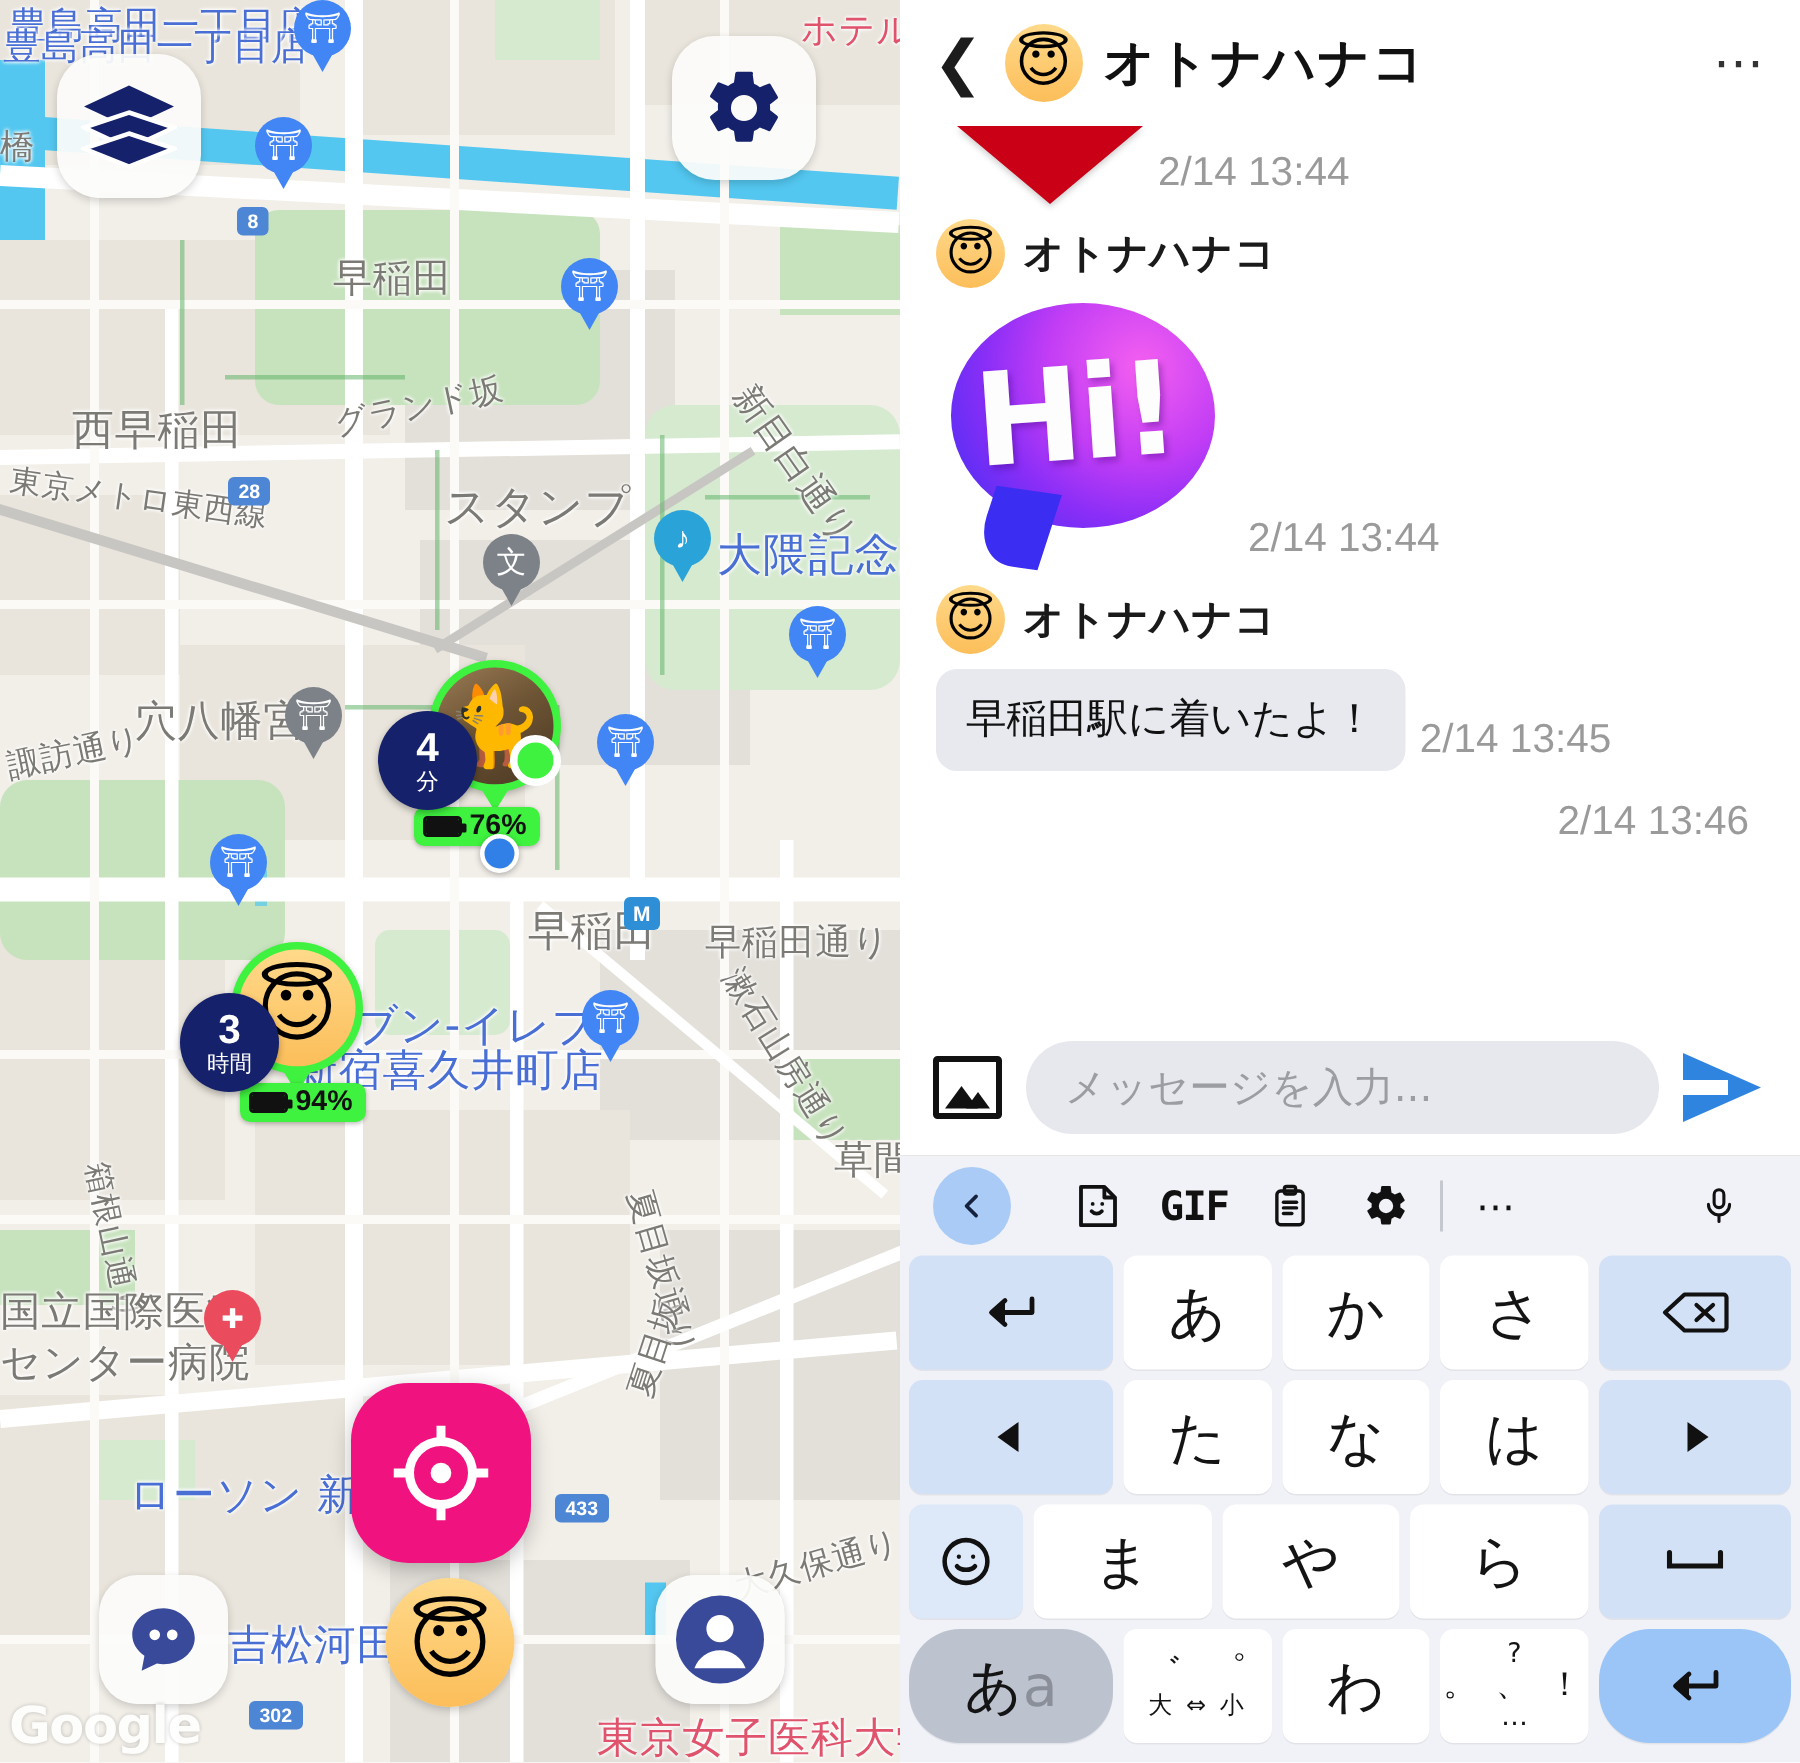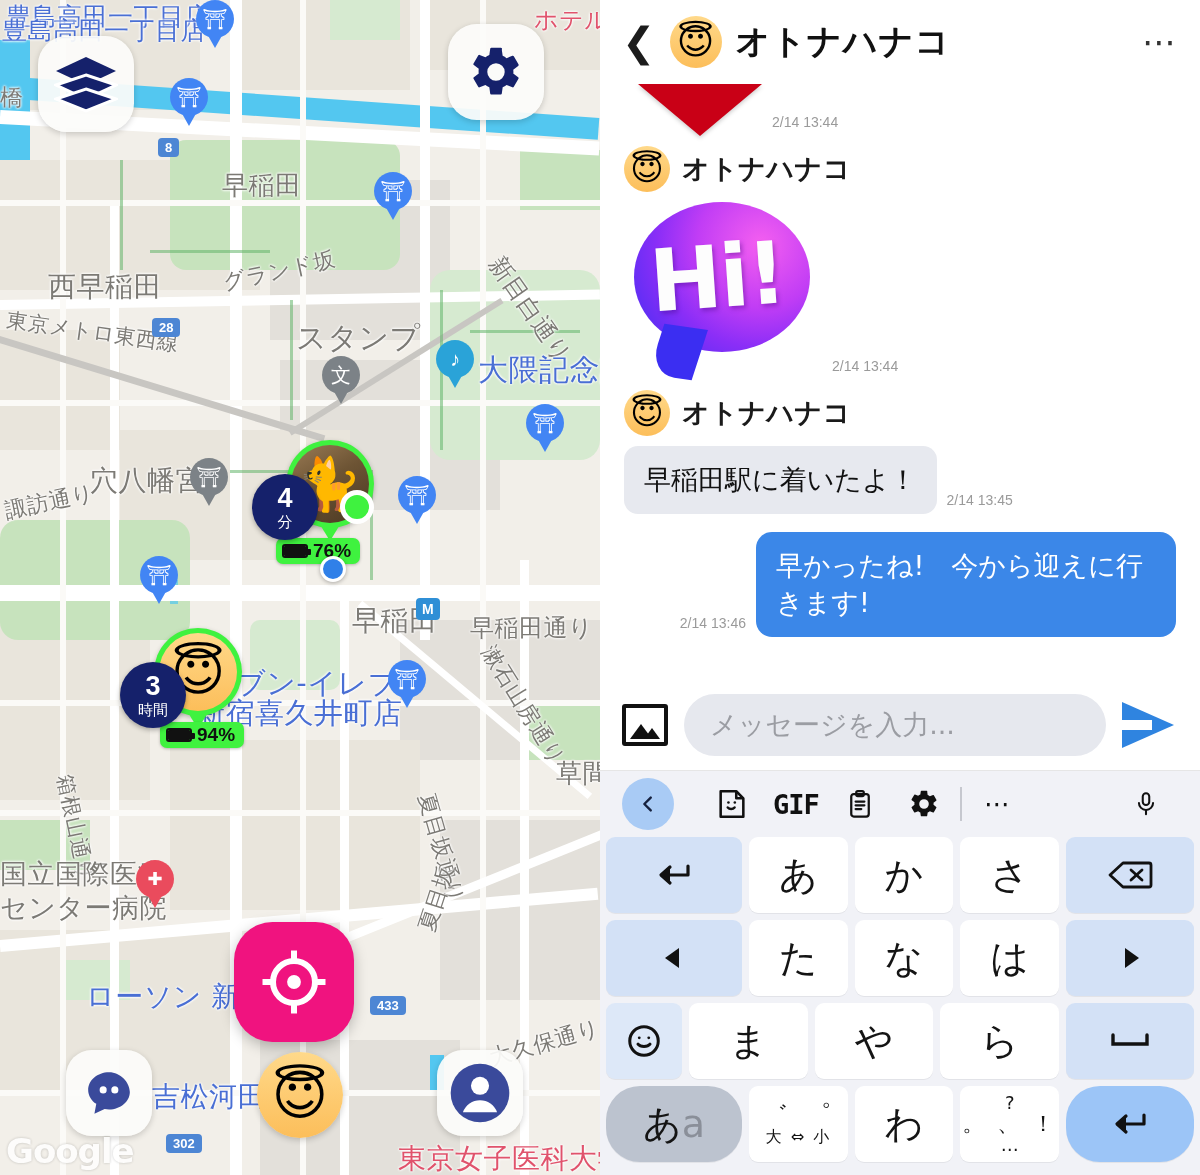--- a/index.html
+++ b/index.html
@@ -164,21 +164,21 @@
     display:flex;align-items:center;justify-content:center;font-size:32px;
   }
   .sender .nm { font-size:27px; font-weight:bold; color:#1a1a1a; font-family:"DejaVu Sans",sans-serif; letter-spacing:.5px;}
 
   .bubble {
     max-width: 420px; padding: 16px 20px; border-radius: 14px;
     font-size: 27px; line-height: 1.35; font-family:"DejaVu Sans",sans-serif;
   }
   .bubble.in  { background:#e7e9ef; color:#111; }
   .bubble.out { background:#3b87e8; color:#fff; border-radius:16px; }
-  .stamp { font-size:14px; color:#9a9a9a; padding: 0 10px 6px 10px; white-space:nowrap;
+  .stamp { font-size:27px; color:#9a9a9a; padding: 0 10px 6px 10px; white-space:nowrap;
            font-family:"Liberation Sans",sans-serif; }
 
   .sticker-wrap { margin: 4px 0 2px 0; display:flex; align-items:flex-end; }
   .sticker {
     width: 198px; height: 178px; position: relative;
   }
   .sticker .ball {
     position:absolute; left:10px; top:0; width:176px; height:150px; border-radius:50%;
     background: radial-gradient(circle at 72% 28%, #f45ff0 0%, #c13df5 38%, #8b2ef7 62%, #3b2ef2 100%);
   }
@@ -554,21 +554,20 @@
         <span class="nm">オトナハナコ</span>
       </div>
 
       <div class="msg-row in">
         <div class="bubble in">早稲田駅に着いたよ！</div>
         <span class="stamp">2/14 13:45</span>
       </div>
 
       <div class="msg-row out" style="margin-top:18px;">
         <span class="stamp">2/14 13:46</span>
-        <div class="bubble out">早かったね!　今から迎えに行きます!</div>
       </div>
     </div>
 
     <div class="input-bar">
       <div class="img-btn"></div>
       <div class="input-field">
         <span class="input-ph">メッセージを入力...</span>
       </div>
       <div class="send-btn"></div>
     </div>

